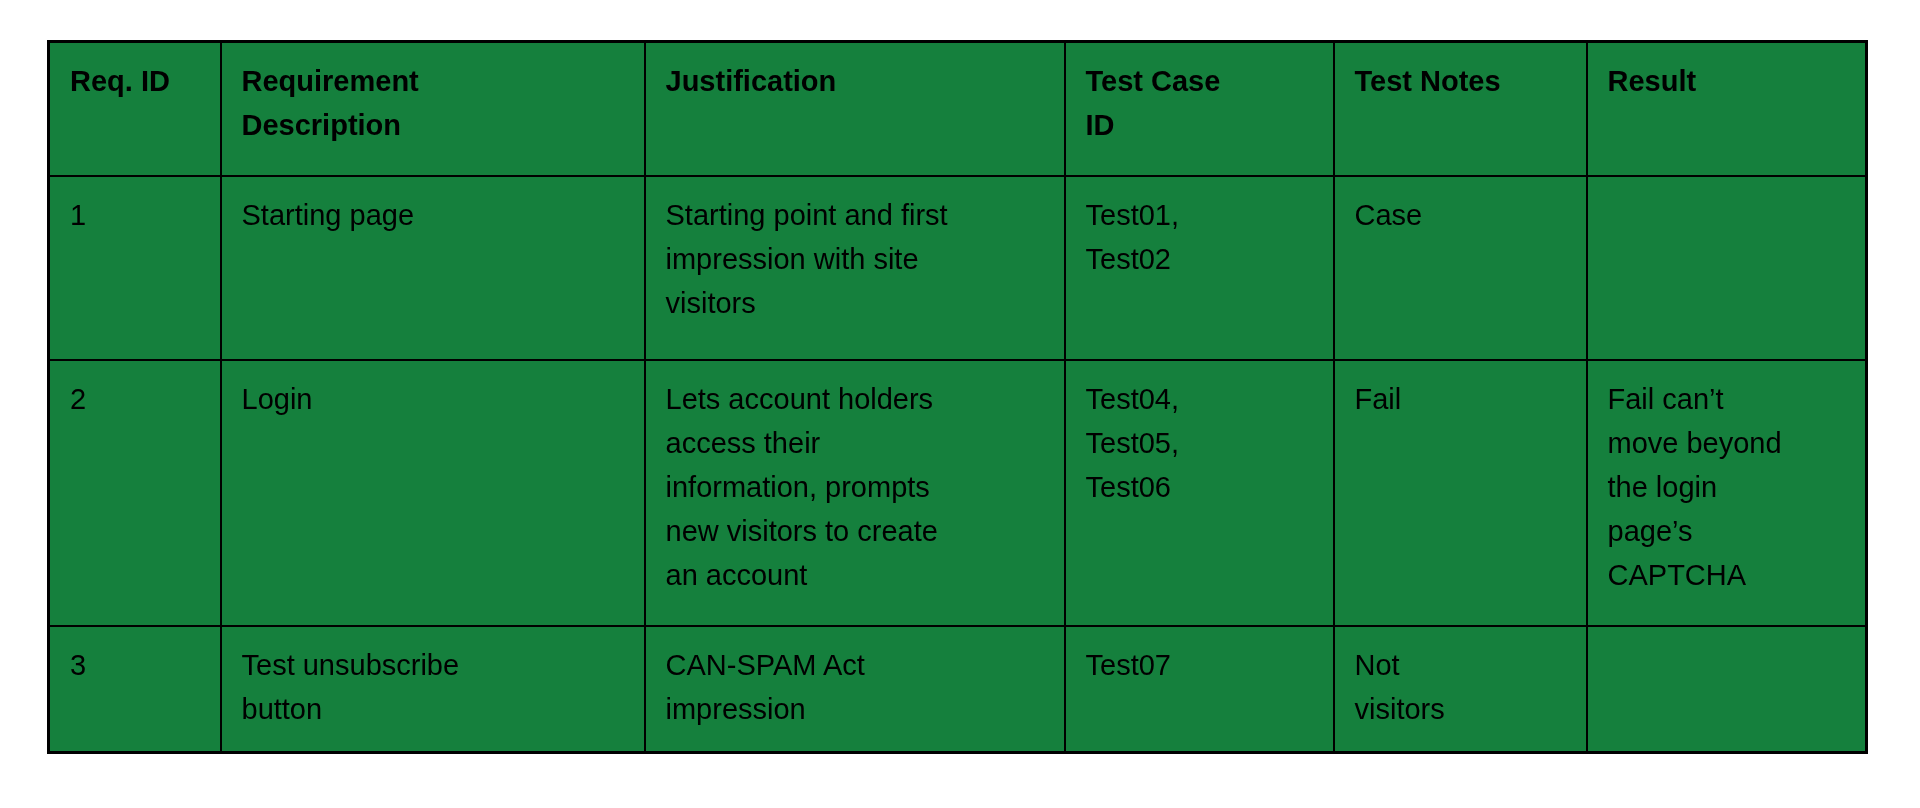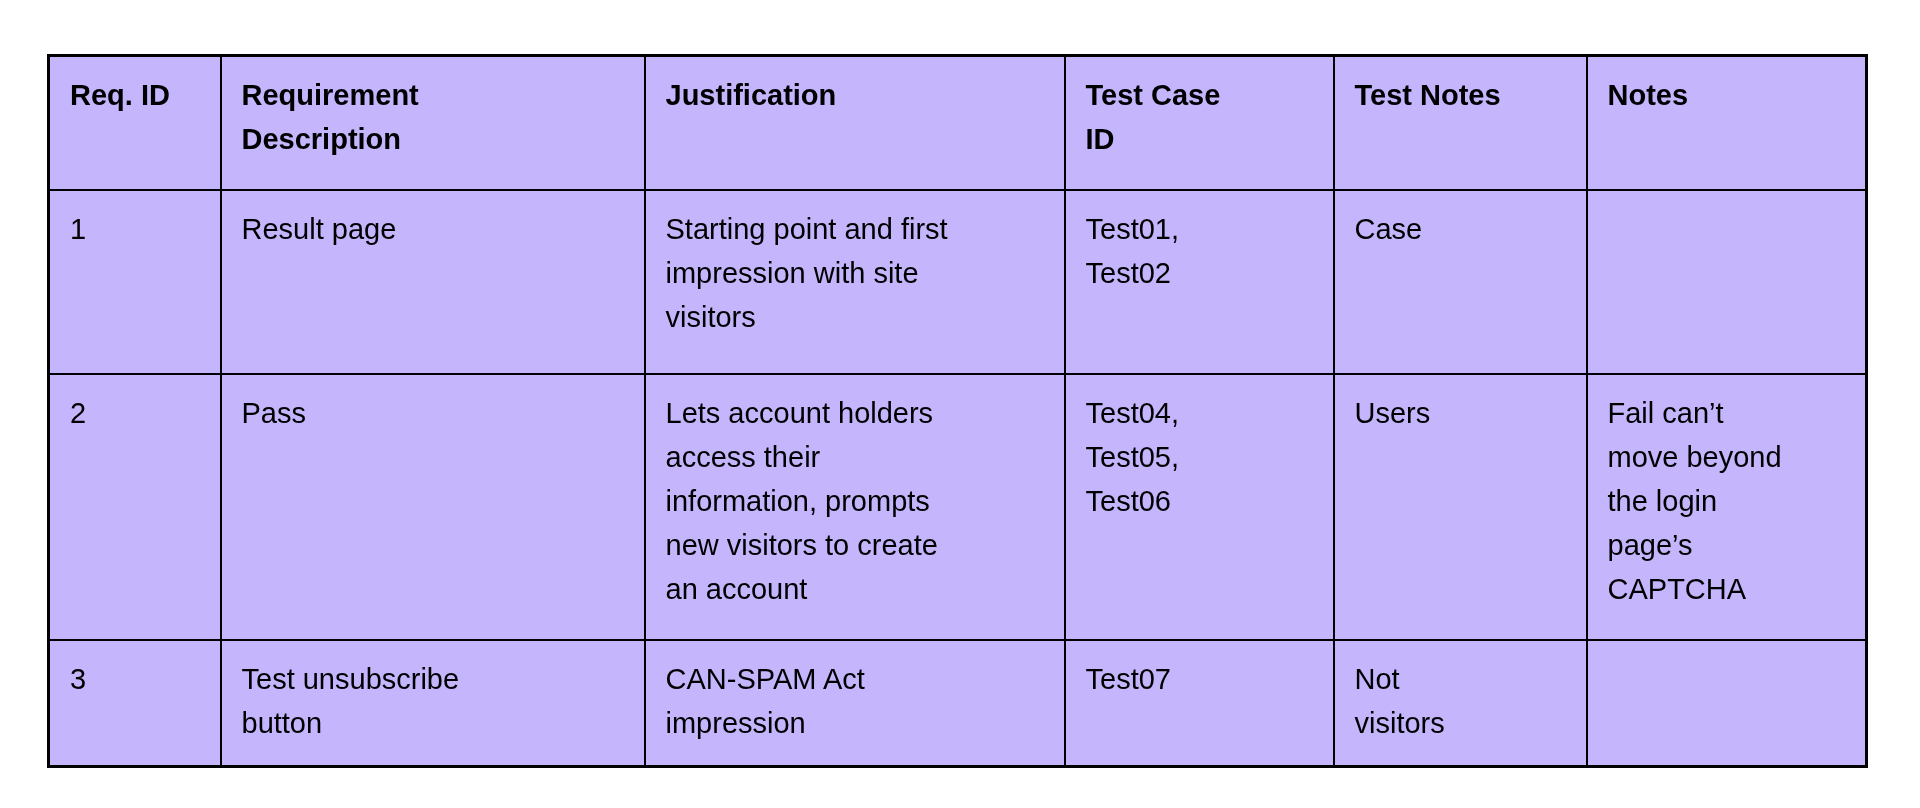--- a/index.html
+++ b/index.html
@@ -12,25 +12,25 @@
   }
   .page {
     position: relative;
     width: 1920px;
     height: 808px;
     background: #ffffff;
   }
   table.req-table {
     position: absolute;
     left: 47px;
-    top: 54px;
+    top: 40px;
     width: 1818px;
     border-collapse: collapse;
     table-layout: fixed;
-    background: #c4b5fd;
+    background: #15803d;
     border: 3px solid #000000;
   }
   table.req-table th,
   table.req-table td {
     border: 2px solid #000000;
     vertical-align: top;
     text-align: left;
     padding: 16px 18px 14px 20px;
     font-size: 29px;
     line-height: 44px;
@@ -61,47 +61,47 @@
     </colgroup>
     <thead>
       <tr class="header-row">
         <th>Req. ID</th>
         <th>Requirement
 Description</th>
         <th>Justification</th>
         <th>Test Case
 ID</th>
         <th>Test Notes</th>
-        <th>Notes</th>
+        <th>Result</th>
       </tr>
     </thead>
     <tbody>
       <tr class="body-row-0">
         <td>1</td>
-        <td>Result page</td>
+        <td>Starting page</td>
         <td>Starting point and first
 impression with site
 visitors</td>
         <td>Test01,
 Test02</td>
         <td>Case</td>
         <td></td>
       </tr>
       <tr class="body-row-1">
         <td>2</td>
-        <td>Pass</td>
+        <td>Login</td>
         <td>Lets account holders
 access their
 information, prompts
 new visitors to create
 an account</td>
         <td>Test04,
 Test05,
 Test06</td>
-        <td>Users</td>
+        <td>Fail</td>
         <td>Fail can’t
 move beyond
 the login
 page’s
 CAPTCHA</td>
       </tr>
       <tr class="body-row-2">
         <td>3</td>
         <td>Test unsubscribe
 button</td>

